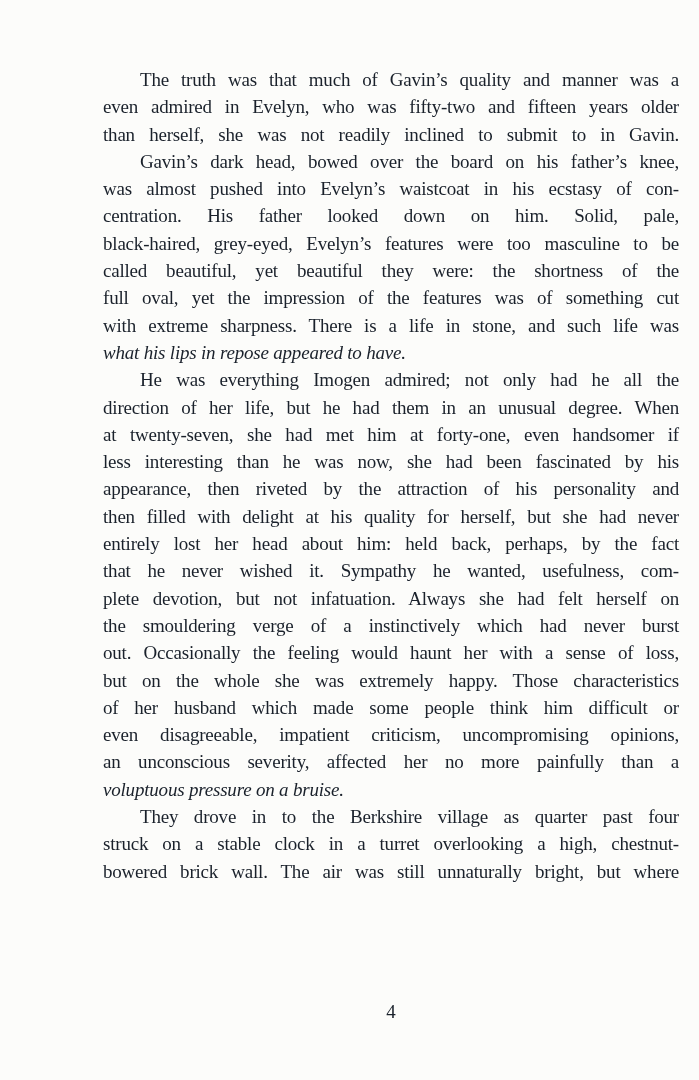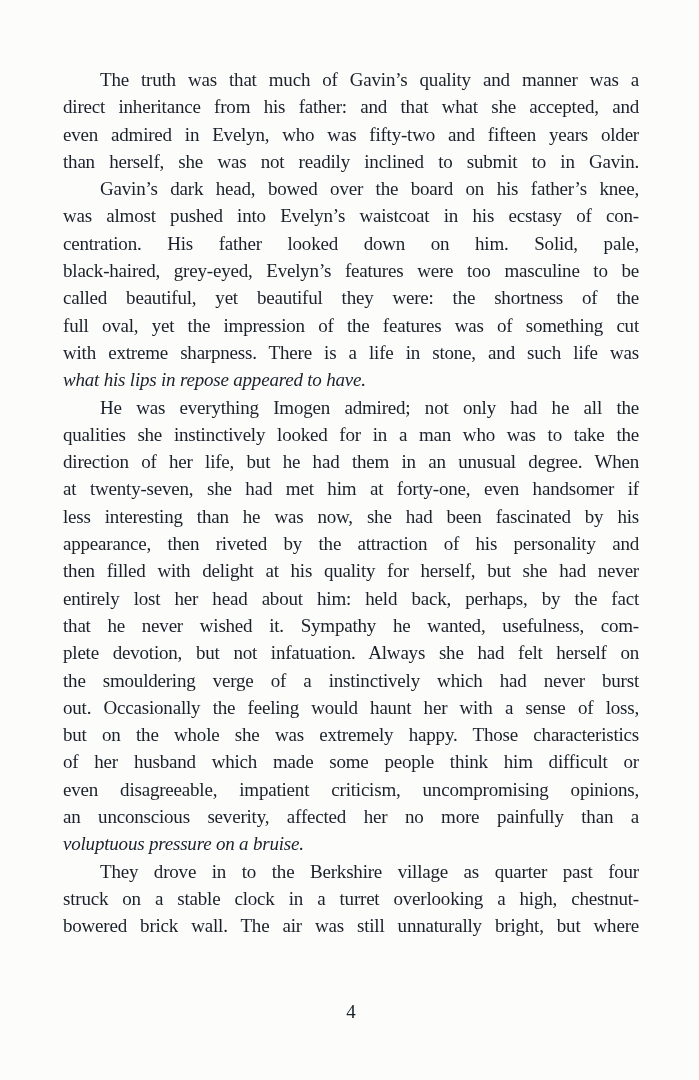--- a/index.html
+++ b/index.html
@@ -10,20 +10,21 @@
     width: 699px;
     height: 1080px;
     background: #fcfcfa;
     position: relative;
     overflow: hidden;
   }
   .book-page {
     position: absolute;
     inset: 0;
     background: #fcfcfa;
+    margin-left: 40px;
   }
   .text-block {
     position: absolute;
     left: 63px;
     top: 66px;
     width: 576px;
   }
   .paragraph {
     margin: 0;
     padding: 0;
@@ -57,39 +58,37 @@
   }
 </style>
 </head>
 <body>
 
 <div class="book-page">
   <div class="text-block">
 
     <div class="paragraph">
       <div class="line indent">The truth was that much of Gavin’s quality and manner was a</div>
-      <div class="line">direct inheritance from his father: and that what she accepted, and</div>
       <div class="line">even admired in Evelyn, who was fifty-two and fifteen years older</div>
       <div class="line">than herself, she was not readily inclined to submit to in Gavin.</div>
     </div>
 
     <div class="paragraph">
       <div class="line indent">Gavin’s dark head, bowed over the board on his father’s knee,</div>
       <div class="line">was almost pushed into Evelyn’s waistcoat in his ecstasy of con-</div>
       <div class="line">centration. His father looked down on him. Solid, pale,</div>
       <div class="line">black-haired, grey-eyed, Evelyn’s features were too masculine to be</div>
       <div class="line">called beautiful, yet beautiful they were: the shortness of the</div>
       <div class="line">full oval, yet the impression of the features was of something cut</div>
       <div class="line">with extreme sharpness. There is a life in stone, and such life was</div>
       <div class="line par-end">what his lips in repose appeared to have.</div>
     </div>
 
     <div class="paragraph">
       <div class="line indent">He was everything Imogen admired; not only had he all the</div>
-      <div class="line">qualities she instinctively looked for in a man who was to take the</div>
       <div class="line">direction of her life, but he had them in an unusual degree. When</div>
       <div class="line">at twenty-seven, she had met him at forty-one, even handsomer if</div>
       <div class="line">less interesting than he was now, she had been fascinated by his</div>
       <div class="line">appearance, then riveted by the attraction of his personality and</div>
       <div class="line">then filled with delight at his quality for herself, but she had never</div>
       <div class="line">entirely lost her head about him: held back, perhaps, by the fact</div>
       <div class="line">that he never wished it. Sympathy he wanted, usefulness, com-</div>
       <div class="line">plete devotion, but not infatuation. Always she had felt herself on</div>
       <div class="line">the smouldering verge of a instinctively which had never burst</div>
       <div class="line">out. Occasionally the feeling would haunt her with a sense of loss,</div>

